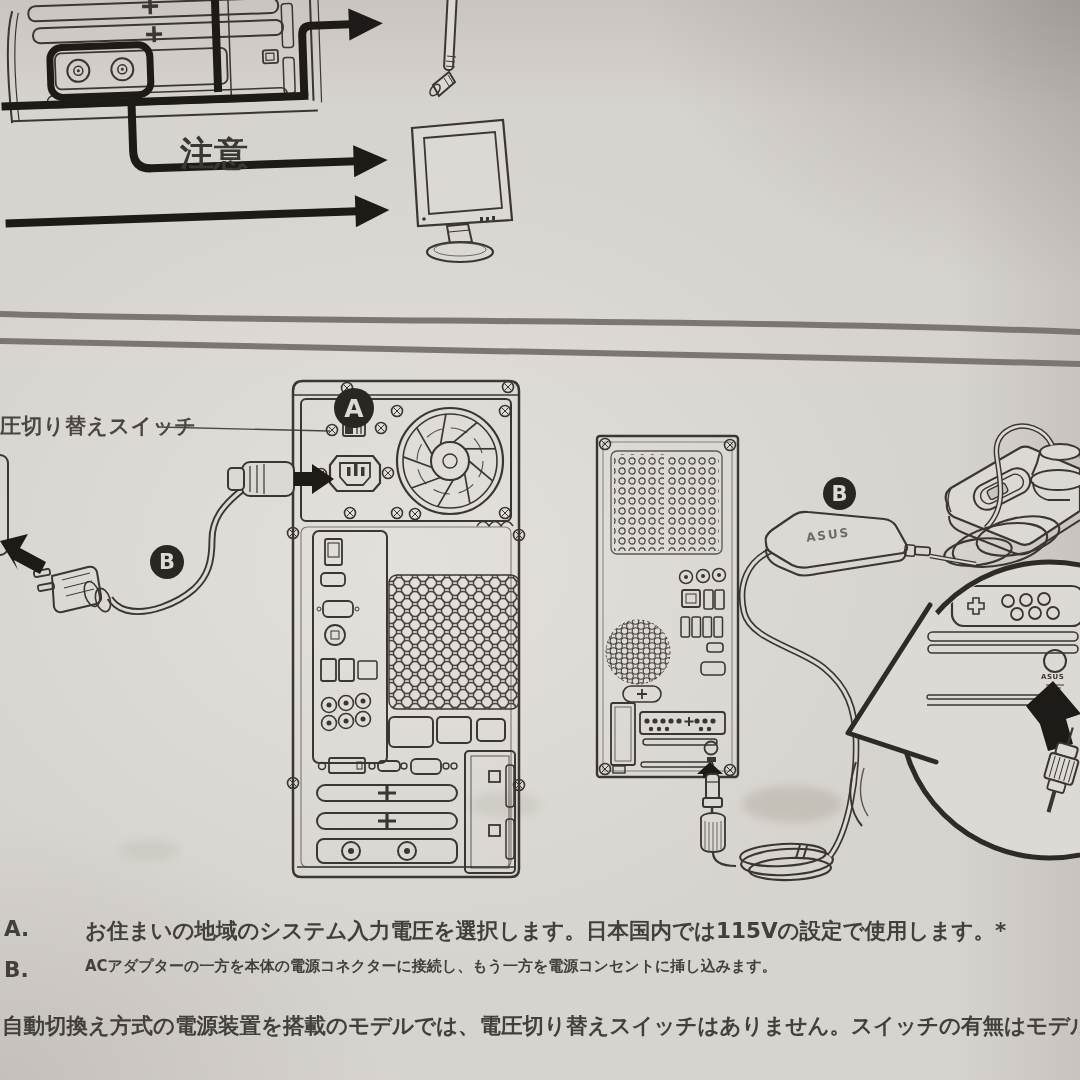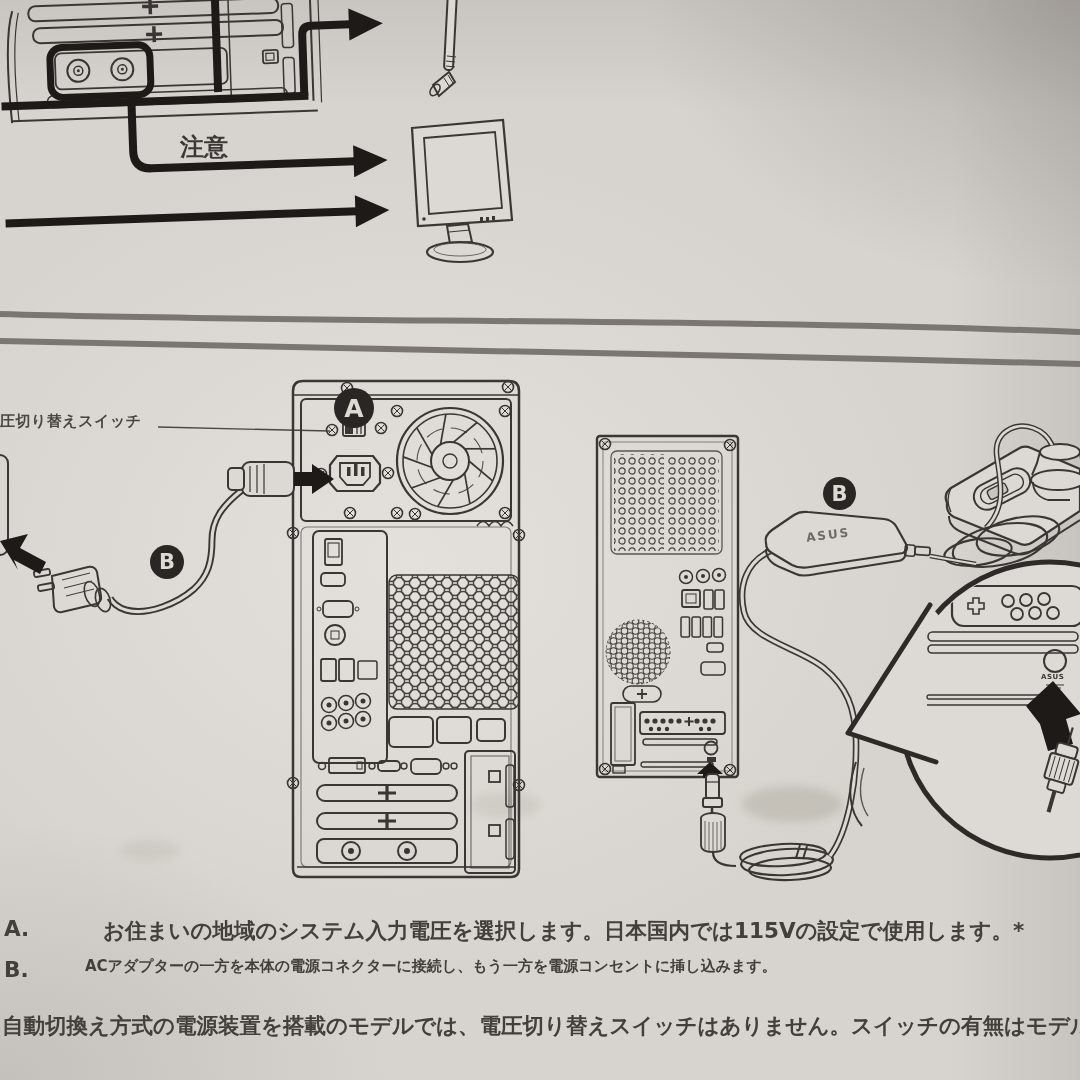--- a/index.html
+++ b/index.html
@@ -409,31 +409,31 @@
         <path d="M1053,758 v22 M1058,758 v22 M1063,758 v22 M1068,758 v22 M1073,758 v22" stroke-width="1"></path>
         <rect x="1054" y="782" width="17" height="10" rx="2" stroke-width="1.8" fill="#ddd9d4"></rect>
         <path d="M1062,792 V814" stroke-width="4"></path>
       </g>
     </g>
     <path d="M856,762 C846,790 850,812 862,826" fill="none" stroke="#3a3633" stroke-width="2"></path>
     <path d="M864,768 C858,788 860,804 868,816" fill="none" stroke="#3a3633" stroke-width="1.4" opacity=".8"></path>
   </g>
 </svg>
 
-<div class="abs txt" style="left:180px;top:131px;font-size:24px;font-weight:700;color:#3b3734;">注意</div>
-
-<div class="abs txt" style="left:0px;top:412px;font-size:15px;letter-spacing:.5px;color:#4a4643;">圧切り替えスイッチ</div>
+<div class="abs txt" style="left:180px;top:131px;font-size:34px;font-weight:700;color:#3b3734;">注意</div>
+
+<div class="abs txt" style="left:0px;top:412px;font-size:21px;letter-spacing:.5px;color:#4a4643;">圧切り替えスイッチ</div>
 
 <div class="badge" style="left:334px;top:388px;width:40px;height:40px;font-size:25px;">A</div>
 <div class="badge" style="left:150px;top:545px;width:34px;height:34px;font-size:21px;">B</div>
 <div class="badge" style="left:823px;top:477px;width:33px;height:33px;font-size:21px;">B</div>
 
 <div class="abs" style="left:806px;top:528px;font-size:12px;font-weight:700;letter-spacing:2px;color:#6e6a66;transform:rotate(-7deg);">ASUS</div>
 
 <div class="abs" style="left:1041px;top:673px;font-size:7px;font-weight:700;color:#3a3633;letter-spacing:.5px;">ASUS</div>
 
 <div class="abs txt stepkey" style="top:916px;font-size:21.5px;">A.</div>
-<div class="abs txt steptext" style="top:916px;font-size:21.5px;margin-left:18px;">お住まいの地域のシステム入力電圧を選択します。日本国内では115Vの設定で使用します。*</div>
+<div class="abs txt steptext" style="top:916px;font-size:21.5px;">お住まいの地域のシステム入力電圧を選択します。日本国内では115Vの設定で使用します。*</div>
 
 <div class="abs txt stepkey" style="top:957px;font-size:21.5px;">B.</div>
 <div class="abs txt steptext" style="top:957px;font-size:15px;">ACアダプターの一方を本体の電源コネクターに接続し、もう一方を電源コンセントに挿し込みます。</div>
 
 <div class="abs txt" style="left:2px;top:1011px;font-size:21.5px;width:1078px;overflow:hidden;">自動切換え方式の電源装置を搭載のモデルでは、電圧切り替えスイッチはありません。スイッチの有無はモデルにより異</div>
 
 </body></html>

